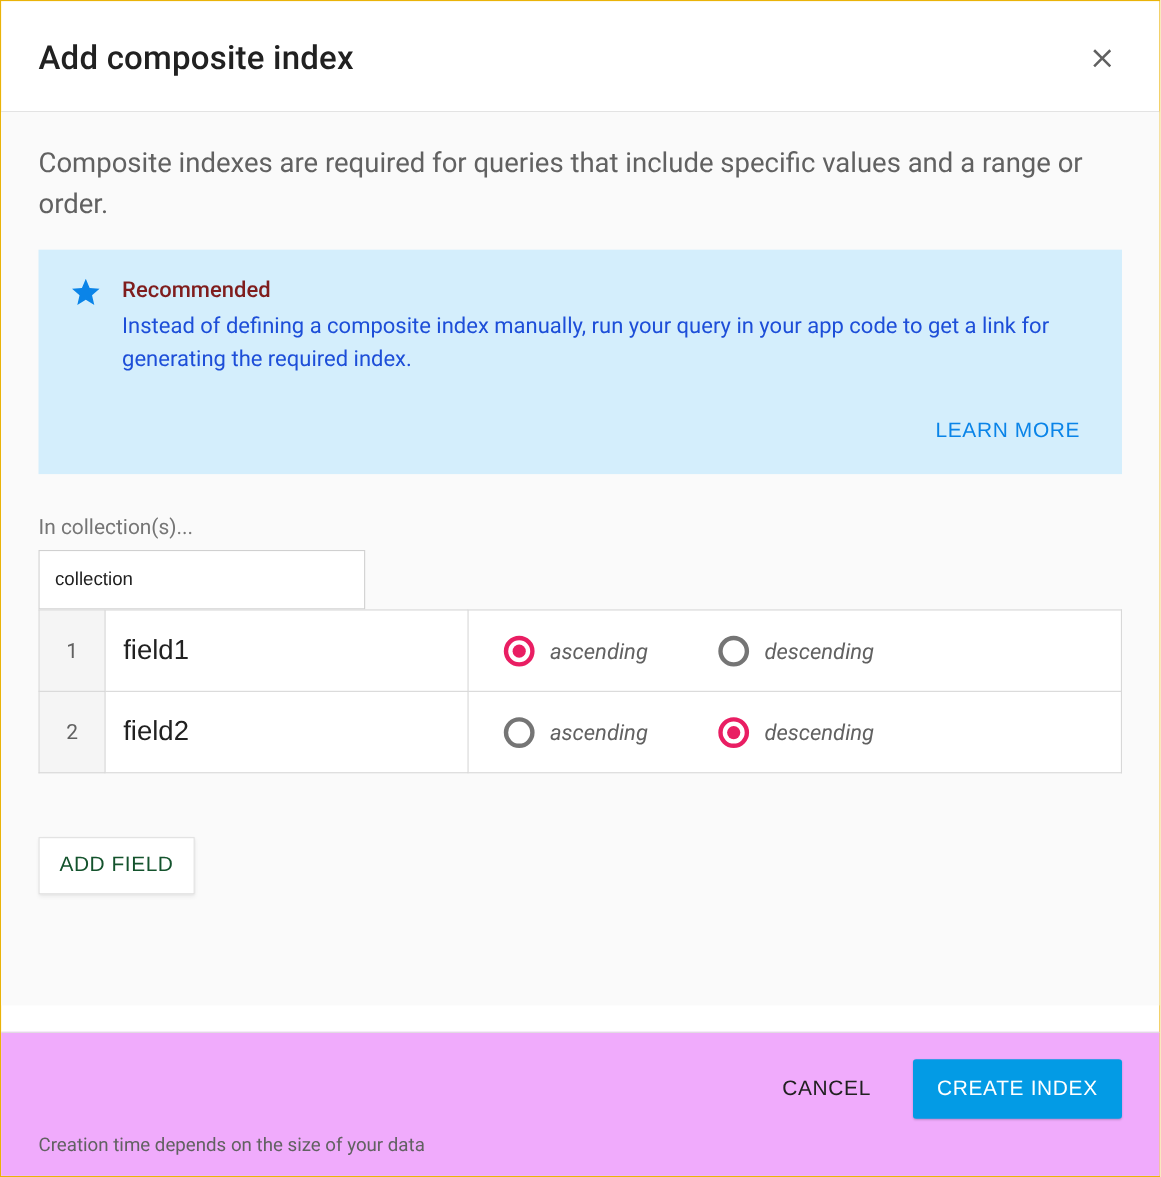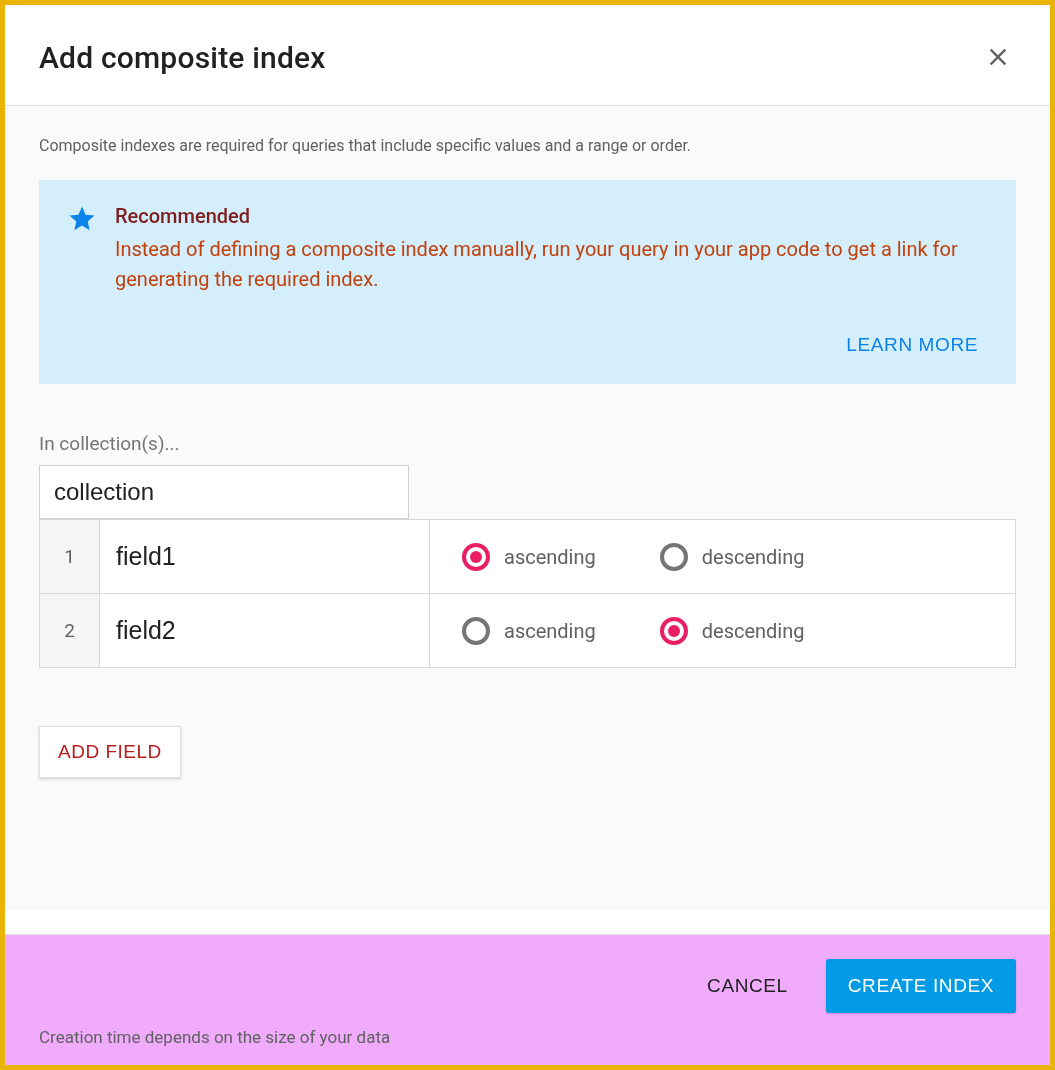--- a/index.html
+++ b/index.html
@@ -1,20 +1,20 @@
 <!DOCTYPE html>
 <html><head>
 <meta charset="utf-8">
 <style>
   * { box-sizing: border-box; margin: 0; padding: 0; }
   html, body { width: 1055px; height: 1070px; font-family: "Roboto", "Helvetica Neue", Arial, sans-serif; background: #fff; }
   .dialog {
     width: 1055px;
     height: 1070px;
-    border: 5px solid #eab308;
+    border: 1px solid #eab308;
     display: flex;
     flex-direction: column;
     background: #fff;
   }
   .header {
     display: flex;
     align-items: center;
     justify-content: space-between;
     padding: 34px 34px 30px 34px;
     border-bottom: 1px solid #e0e0e0;
@@ -35,42 +35,42 @@
   .close-btn svg { width: 28px; height: 28px; display:block; }
 
   .body {
     flex: 1;
     background: #fafafa;
     padding: 28px 34px 40px 34px;
     overflow: auto;
   }
 
   .intro {
-    font-size: 16px;
+    font-size: 25px;
     color: #616161;
     line-height: 1.5;
     margin-bottom: 22px;
   }
 
   .info-box {
     background: #d4eefc;
     padding: 24px 28px 22px 28px;
   }
   .info-top { display: flex; }
   .star-wrap { flex: 0 0 48px; }
   .star-wrap svg { width: 30px; height: 30px; fill: #0a84e8; }
   .info-text { flex: 1; }
   .info-title {
     color: #7f1d1d;
     font-size: 20px;
     font-weight: 500;
     margin-bottom: 6px;
   }
   .info-body {
-    color: #c2410c;
+    color: #1d4ed8;
     font-size: 20px;
     line-height: 1.5;
   }
   .info-actions {
     text-align: right;
     margin-top: 34px;
   }
   .learn-more {
     background: none;
     border: none;
@@ -78,30 +78,30 @@
     font-size: 19px;
     font-weight: 500;
     letter-spacing: 0.6px;
     cursor: pointer;
     padding: 6px 10px;
   }
 
   .section-label {
     color: #757575;
     font-size: 19px;
-    margin-top: 48px;
+    margin-top: 36px;
     margin-bottom: 10px;
   }
 
   .text-input {
-    width: 370px;
+    width: 297px;
     height: 54px;
     border: 1px solid #d0d0d0;
     background: #fff;
-    font-size: 24px;
+    font-size: 17px;
     color: #212121;
     padding: 0 14px;
     outline: none;
   }
 
   .order-table {
     width: 100%;
     border-collapse: collapse;
     margin-top: 0;
   }
@@ -127,20 +127,21 @@
     height: 72px;
     border: none;
     background: transparent;
     font-size: 25px;
     color: #212121;
     padding: 0 16px;
     outline: none;
   }
   .order-table td.radios {
     padding: 0 32px;
+    font-style: italic;
   }
   .radio-row { display: flex; gap: 64px; }
   .radio-opt {
     display: flex;
     align-items: center;
     gap: 14px;
     cursor: pointer;
   }
   .radio-circle {
     width: 28px;
@@ -160,21 +161,21 @@
   }
   .radio-label {
     font-size: 20px;
     color: #616161;
   }
 
   .add-field-btn {
     margin-top: 58px;
     background: #fff;
     border: 1px solid #e0e0e0;
-    color: #b91c1c;
+    color: #14532d;
     font-size: 19px;
     font-weight: 500;
     letter-spacing: 0.5px;
     padding: 14px 18px;
     cursor: pointer;
     box-shadow: 0 1px 2px rgba(0,0,0,0.12), 0 2px 4px rgba(0,0,0,0.06);
   }
 
   .footer {
     border-top: 1px solid #e0e0e0;

